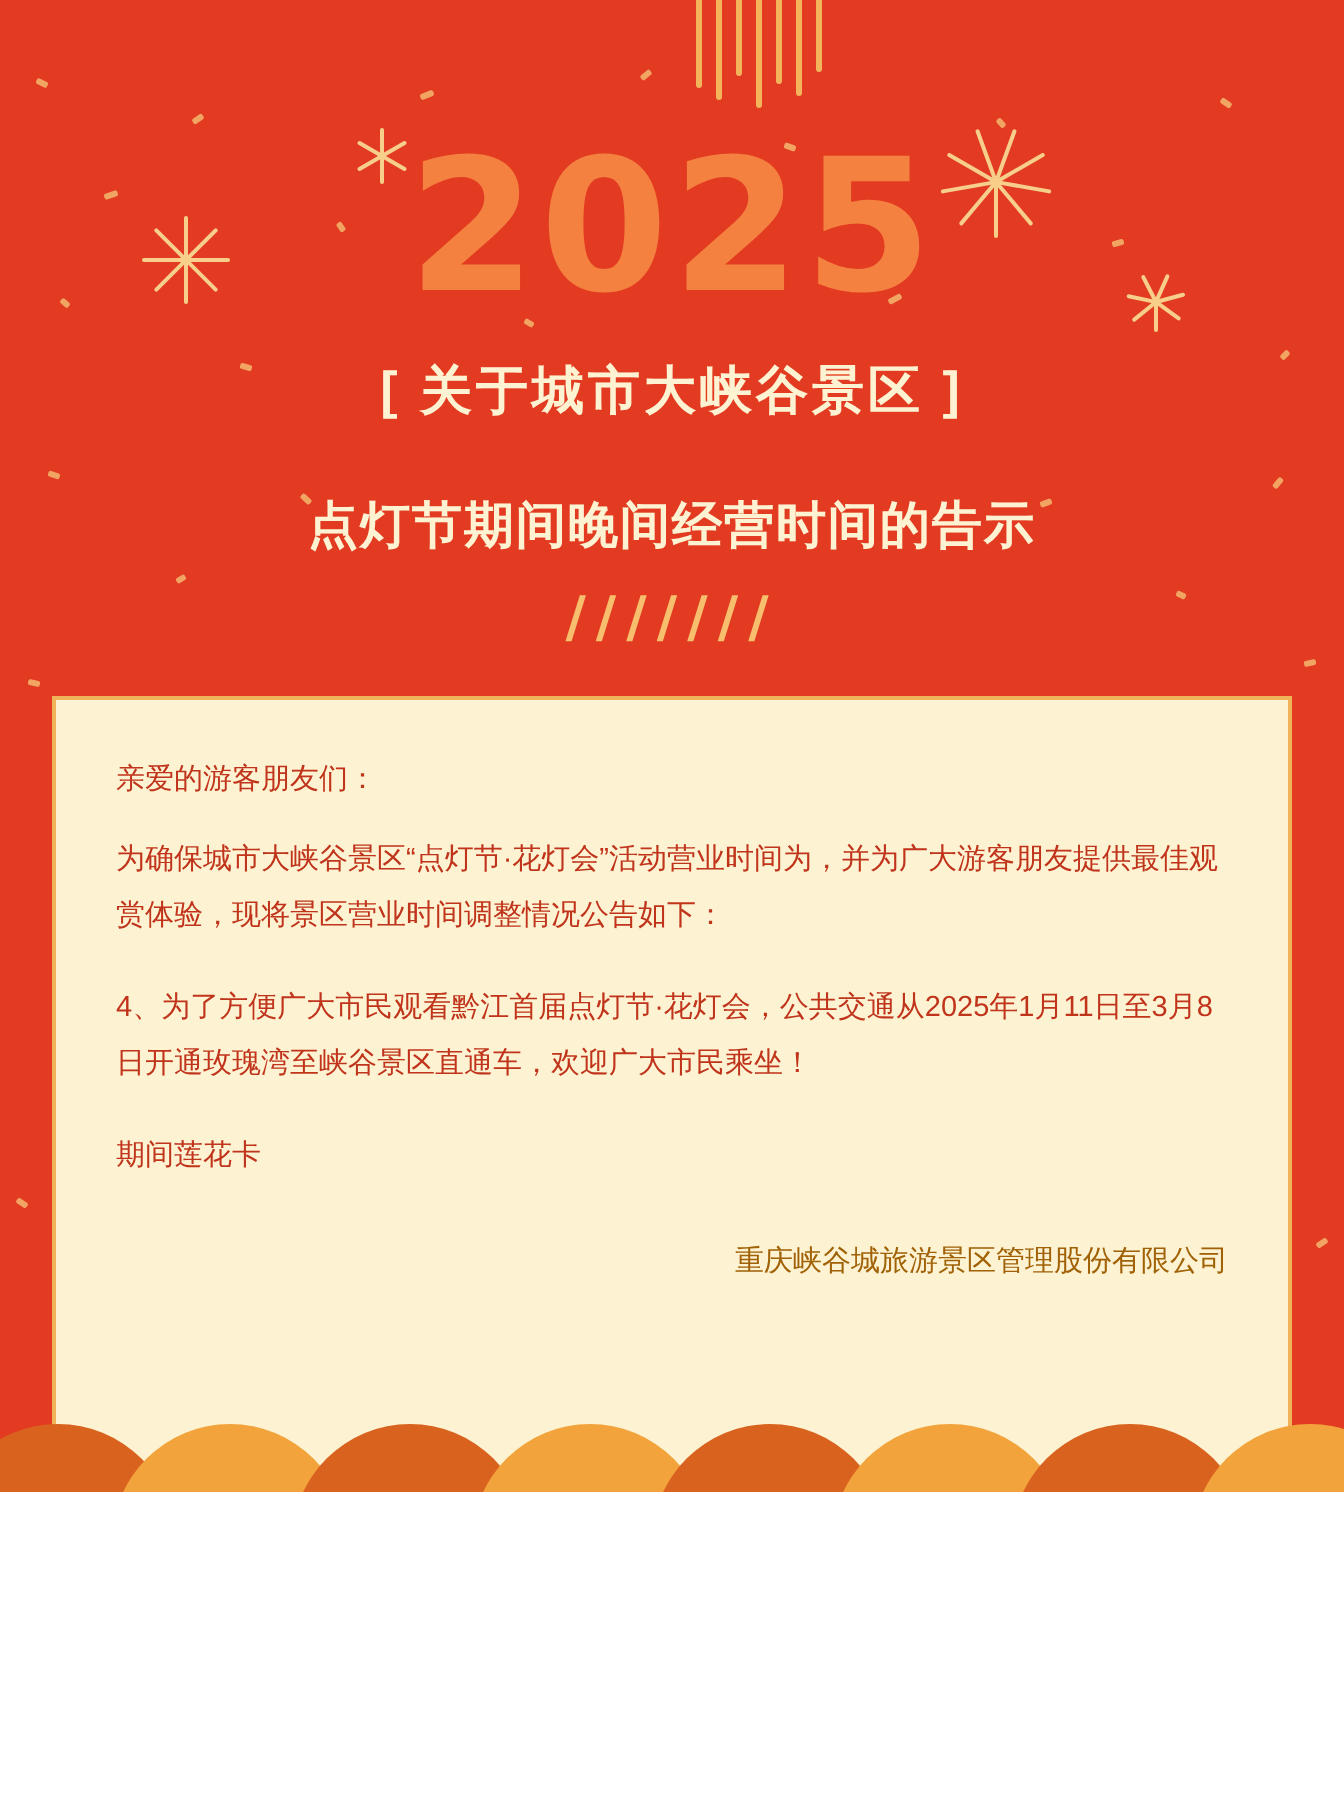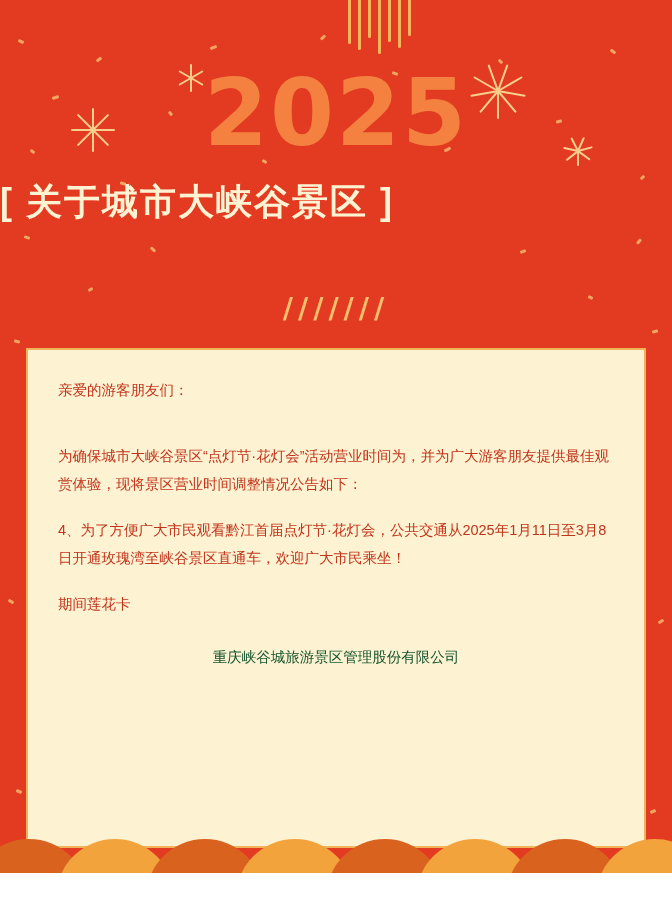--- a/index.html
+++ b/index.html
@@ -5,21 +5,21 @@
   * { box-sizing: border-box; margin: 0; padding: 0; }
   html, body {
     width: 672px;
     height: 897px;
     overflow: hidden;
     font-family: "Liberation Sans", sans-serif;
   }
   #poster {
     position: relative;
     width: 672px;
-    height: 873px;
+    height: 746px;
     background: #e23b22;
     overflow: hidden;
   }
   
   .fleck {
     position: absolute;
     background: #f7c97a;
     opacity: .75;
     border-radius: 1px;
   }
@@ -59,22 +59,22 @@
     font-weight: bold;
     letter-spacing: 2px;
     color: #f4813f;
     line-height: 1;
     font-family: "DejaVu Sans", sans-serif;
   }
   .title-line {
     position: absolute;
     top: 178px;
     left: 0; right: 0;
-    text-align: left;
-    font-size: 36px;
+    text-align: center;
+    font-size: 26px;
     font-weight: bold;
     color: #fdf3d2;
     letter-spacing: 2px;
   }
   .title-line .brk { color: #fdf3d2; }
   .subtitle {
     position: absolute;
     top: 246px;
     left: 0; right: 0;
     text-align: center;
@@ -104,32 +104,32 @@
     background: #fdf3d2;
     border: 2px solid #f0b35a;
     padding: 26px 30px;
   }
   .card p {
     color: #c0341c;
     font-size: 14.5px;
     line-height: 28px;
     margin-bottom: 18px;
   }
-  .card p.greet { margin-bottom: 38px; }
+  .card p.greet { margin-bottom: 12px; }
   .hl {
     background: #c0341c;
     color: #fdf3d2;
     font-weight: bold;
     padding: 2px 2px;
     line-height: 26px;
   }
   .sign {
     margin-top: 26px;
-    text-align: center;
-    color: #14532d;
+    text-align: right;
+    color: #a16207;
     font-size: 14.5px;
     line-height: 26px;
   }
   
   .bottom-band {
     position: absolute;
     left: 0; bottom: 0;
     width: 672px; height: 60px;
     overflow: hidden;
   }
@@ -229,20 +229,21 @@
   </div>
 
   <div class="year">2025</div>
 
   <div class="title-line">
     <span class="brk">[</span>
     <span>关于城市大峡谷景区</span>
     <span class="brk">]</span>
   </div>
 
+  <div class="subtitle">点灯节期间晚间经营时间的告示</div>
   <div class="slashes">///////</div>
 
   <div class="card">
     <p class="greet">亲爱的游客朋友们：</p>
     <p>为确保城市大峡谷景区“点灯节·花灯会”活动营业时间为，并为广大游客朋友提供最佳观赏体验，现将景区营业时间调整情况公告如下：</p>
 
 
     <p>4、为了方便广大市民观看黔江首届点灯节·花灯会，公共交通从2025年1月11日至3月8日开通玫瑰湾至峡谷景区直通车，欢迎广大市民乘坐！</p>
     <p>期间莲花卡</p>
 

